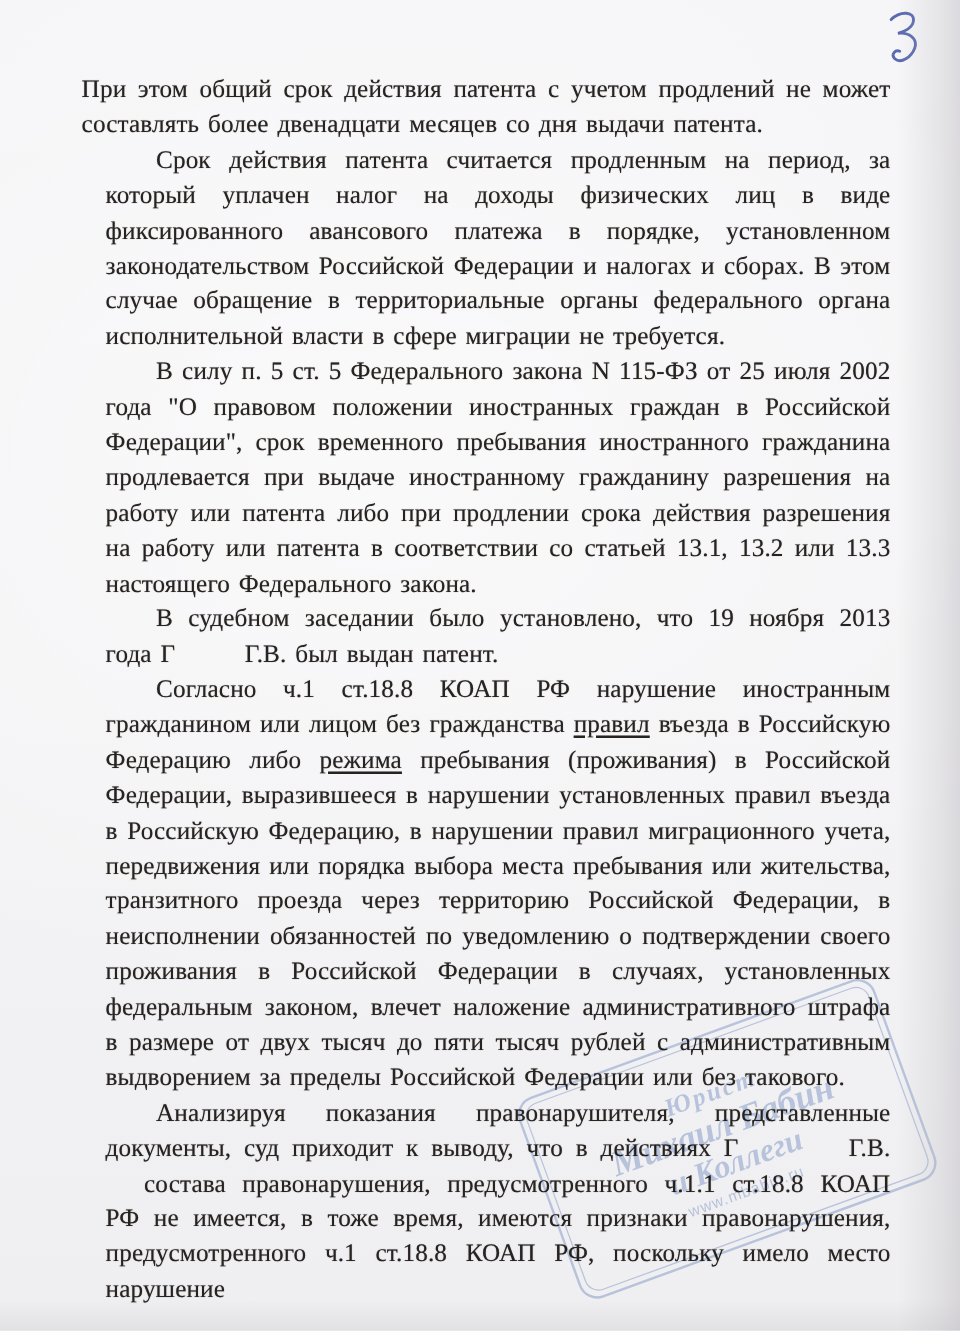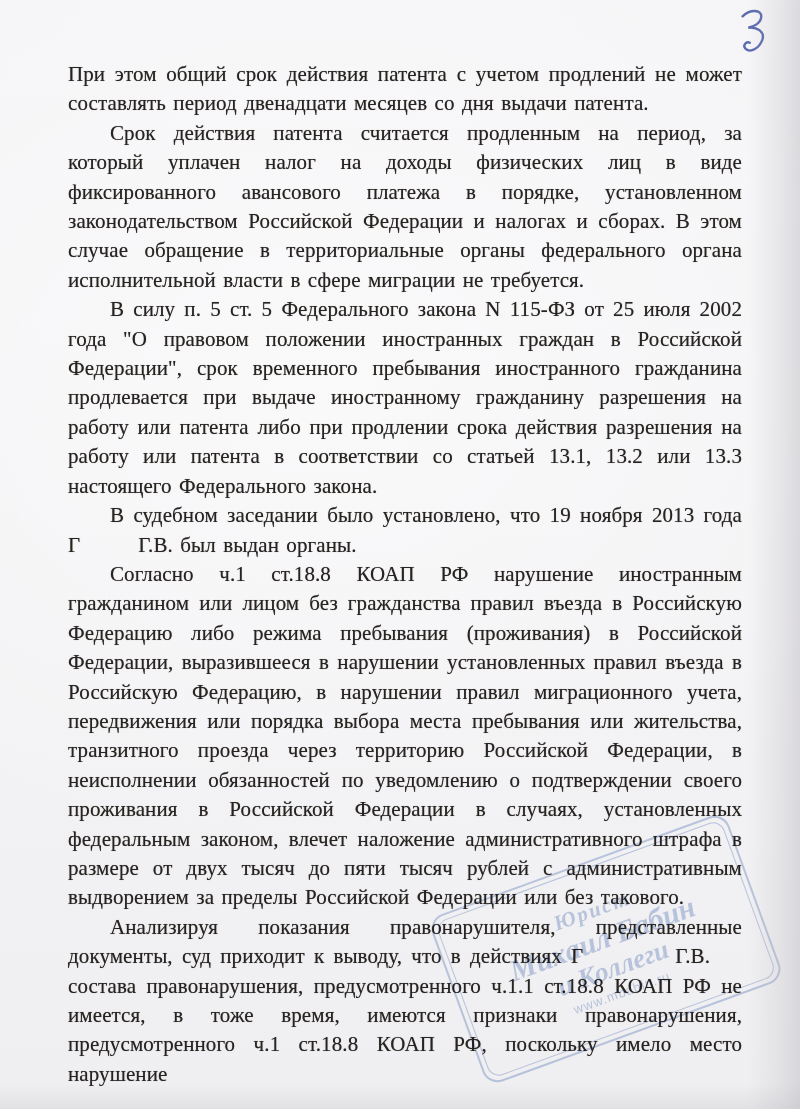--- a/index.html
+++ b/index.html
@@ -31,22 +31,23 @@
     position: absolute; left: 68px; top: 60px; width: 674px;
     font-size: 21px;
     line-height: 29.4px;
     color: #262321;
     text-align: justify;
     word-spacing: 2px;
     letter-spacing: 0.1px;
     text-shadow: 0 0 0.8px rgba(45,40,36,0.55);
   }
   .doc-text p { margin: 0; }
-  .doc-text p.indent { text-indent: 42px; }
+  .doc-text p.indent { text-indent: 42px; margin-left: 20px; }
   .underline {
+    text-decoration: underline;
     text-decoration-thickness: 1.5px;
     text-underline-offset: 3px;
   }
   .redaction-gap { display: inline-block; height: 2px; }
   
   .handwritten-num {
     position: absolute; left: 733px; top: 6px; width: 44px; height: 60px;
   }
   .handwritten-num svg { width: 100%; height: 100%; }
   
@@ -69,24 +70,24 @@
   .stamp .wm-big    { font-size: 30px; font-weight: bold; font-style: italic; line-height: 32px; }
   .stamp .wm-big2   { font-size: 27px; font-weight: bold; font-style: italic; line-height: 29px; }
   .stamp .wm-url    { font-size: 13px; letter-spacing: 1px; margin-top: 3px; font-family: "Liberation Sans", sans-serif; }
 </style>
 </head>
 <body style="background: rgb(244, 243, 245);">
 
 <div class="scan-page">
 
   <div class="doc-text" style="color: rgb(38, 35, 33);">
-      <p class=""><span>При этом общий срок действия патента с учетом продлений не может составлять период двенадцати месяцев со дня выдачи патента.</span></p>
+      <p class=""><span>При этом общий срок действия патента с учетом продлений не может составлять более двенадцати месяцев со дня выдачи патента.</span></p>
       <p class="indent"><span>Срок действия патента считается продленным на период, за который уплачен налог на доходы физических лиц в виде фиксированного авансового платежа в порядке, установленном законодательством Российской Федерации и налогах и сборах. В этом случае обращение в территориальные органы федерального органа исполнительной власти в сфере миграции не требуется.</span></p>
       <p class="indent"><span>В силу п. 5 ст. 5 Федерального закона N 115-ФЗ от 25 июля 2002 года "О правовом положении иностранных граждан в Российской Федерации", срок временного пребывания иностранного гражданина продлевается при выдаче иностранному гражданину разрешения на работу или патента либо при продлении срока действия разрешения на работу или патента в соответствии со статьей 13.1, 13.2 или 13.3 настоящего Федерального закона.</span></p>
-      <p class="indent"><span>В судебном заседании было установлено, что 19 ноября 2013 года Г</span><span class="redaction-gap" style="width: 58px;"></span><span>Г.В. был выдан органы.</span></p>
+      <p class="indent"><span>В судебном заседании было установлено, что 19 ноября 2013 года Г</span><span class="redaction-gap" style="width: 58px;"></span><span>Г.В. был выдан патент.</span></p>
       <p class="indent"><span>Согласно ч.1 ст.18.8 КОАП РФ нарушение иностранным гражданином или лицом без гражданства </span><span class="underline">правил</span><span> въезда в Российскую Федерацию либо </span><span class="underline">режима</span><span> пребывания (проживания) в Российской Федерации, выразившееся в нарушении установленных правил въезда в Российскую Федерацию, в нарушении правил миграционного учета, передвижения или порядка выбора места пребывания или жительства, транзитного проезда через территорию Российской Федерации, в неисполнении обязанностей по уведомлению о подтверждении своего проживания в Российской Федерации в случаях, установленных федеральным законом, влечет наложение административного штрафа в размере от двух тысяч до пяти тысяч рублей с административным выдворением за пределы Российской Федерации или без такового.</span></p>
       <p class="indent"><span>Анализируя показания правонарушителя, представленные документы, суд приходит к выводу, что в действиях Г</span><span class="redaction-gap" style="width: 92px;"></span><span>Г.В.</span><span class="redaction-gap" style="width: 32px;"></span><span>состава правонарушения, предусмотренного ч.1.1 ст.18.8 КОАП РФ не имеется, в тоже время, имеются признаки правонарушения, предусмотренного ч.1 ст.18.8 КОАП РФ, поскольку имело место нарушение </span></p>
     </div>
 
   <div class="handwritten-num">
     <svg viewBox="0 0 40 58" fill="none" xmlns="http://www.w3.org/2000/svg">
       <path d="M 8 10 C 15 3 27 3 26 11 C 25.3 17 18 20 13.5 21 C 22 20 30 25 27 33 C 24.4 40 16 46 11 41.5 C 7.5 38 11.5 34 15 35.5" stroke="#3e51a3" stroke-width="2.3" stroke-linecap="round" fill="none" opacity="0.85"></path>
     </svg>
   </div>
 

